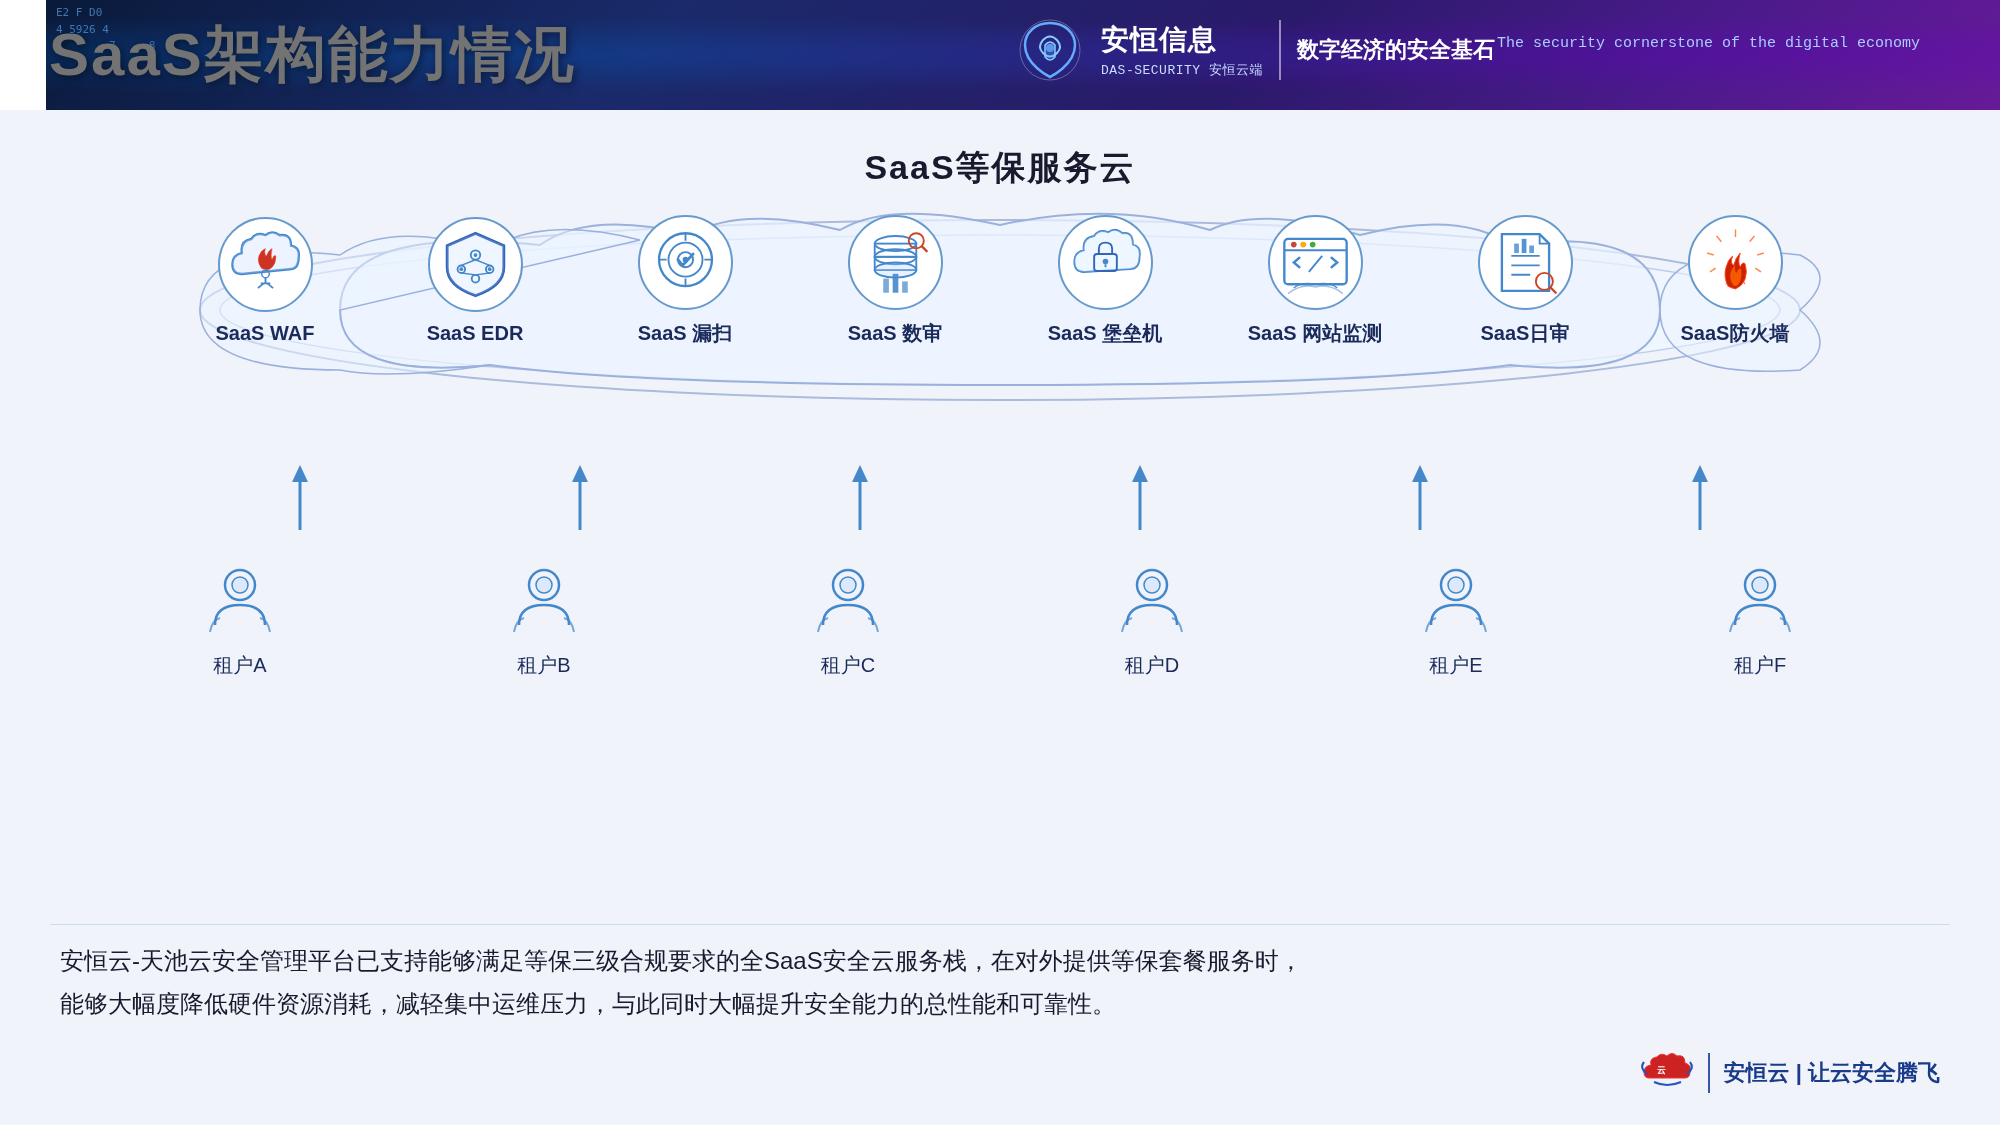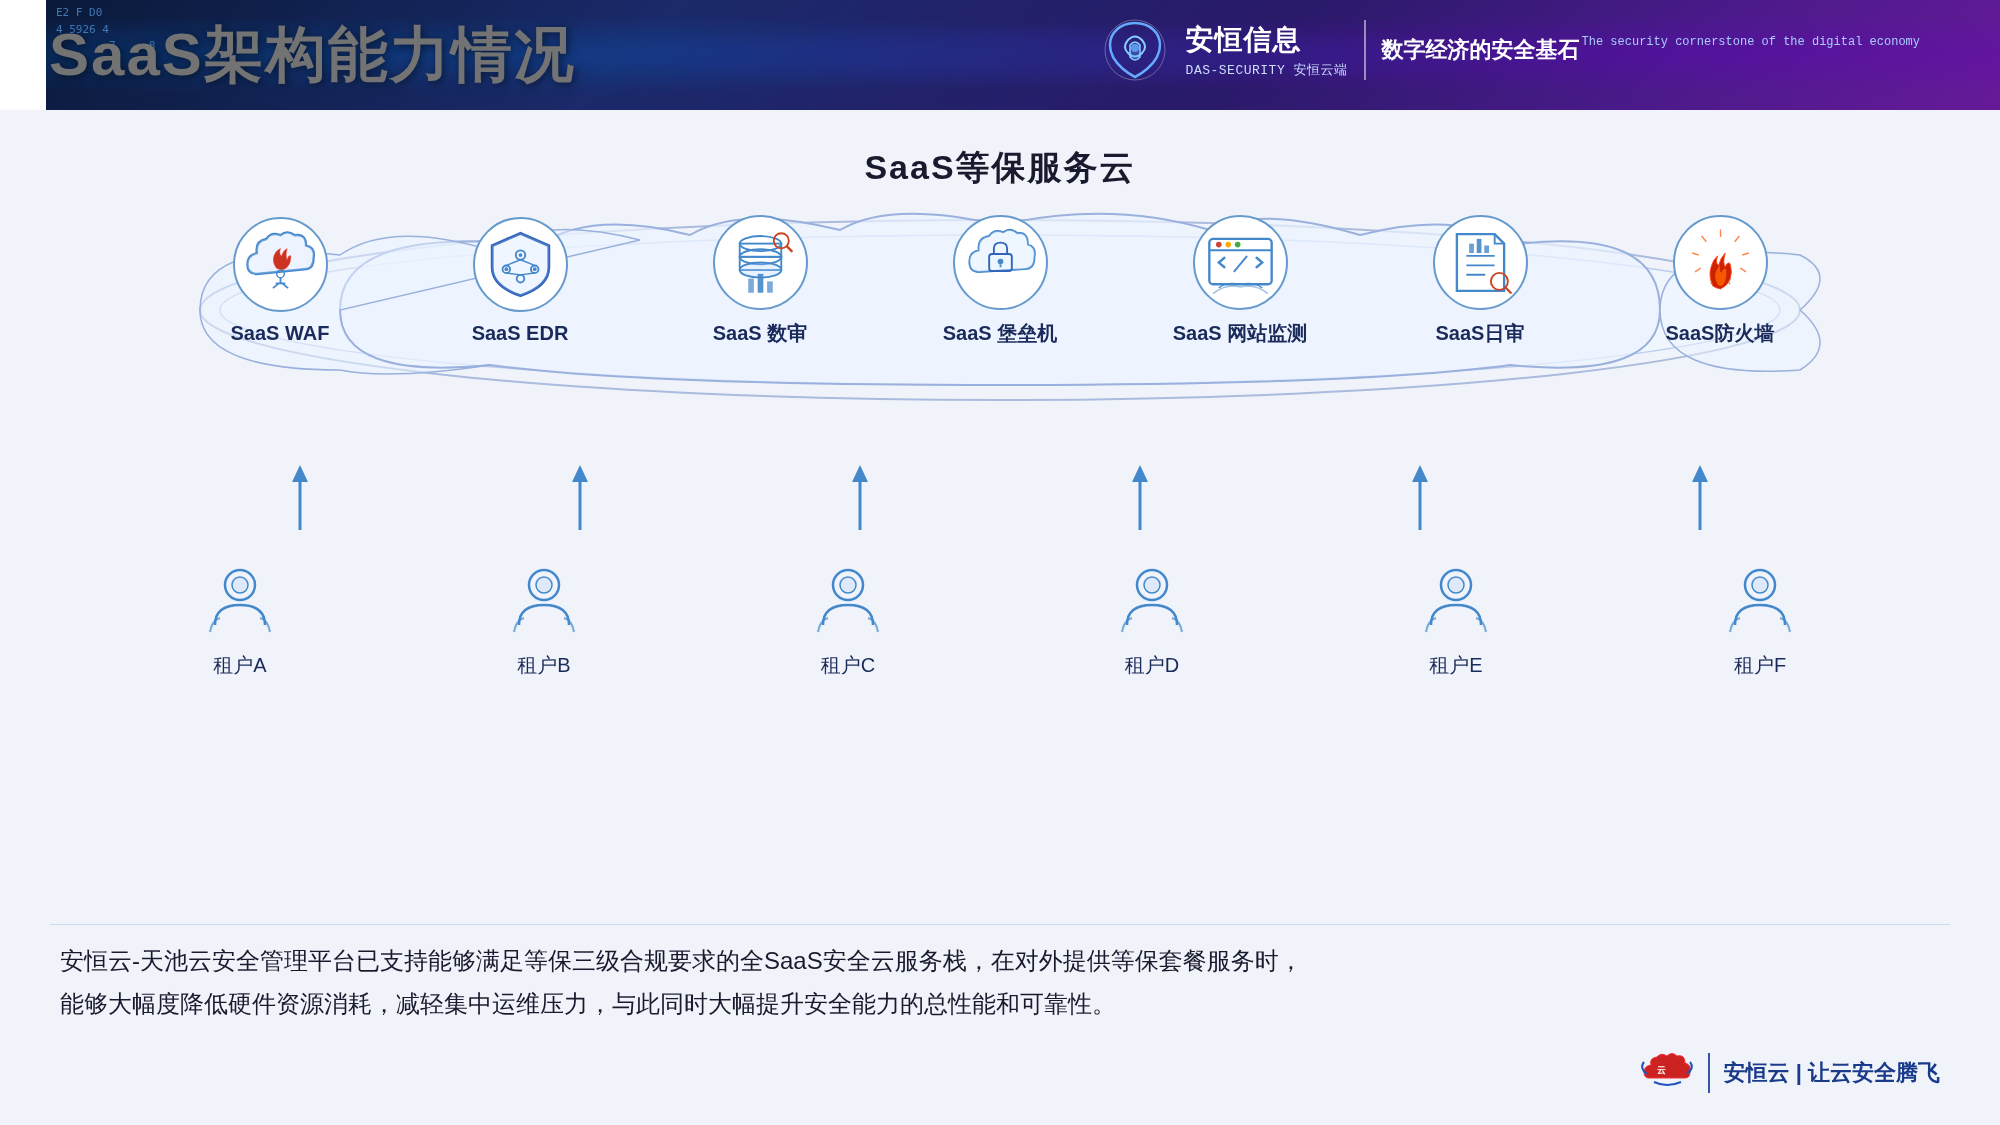--- a/index.html
+++ b/index.html
@@ -89,21 +89,21 @@
       flex-direction: row;
       gap: 2px;
     }
     .tagline-cn {
       color: #ffffff;
       font-size: 22px;
       font-weight: 700;
     }
     .tagline-en {
       color: #aaccff;
-      font-size: 12px;
+      font-size: 15px;
     }
 
     
     .section-title {
       position: absolute;
       top: 145px;
       left: 50%;
       transform: translateX(-50%);
       font-size: 34px;
       font-weight: 800;
@@ -347,20 +347,39 @@
         <line x1="60" y1="54" x2="45" y2="56" stroke="#4488cc" stroke-width="1.5"></line>
 
         <circle cx="45" cy="35" r="2" fill="#4488cc"></circle>
         <circle cx="30" cy="50" r="2" fill="#4488cc"></circle>
         <circle cx="60" cy="50" r="2" fill="#4488cc"></circle>
       </svg>
     </div>
     <div class="service-label">SaaS EDR</div>
   </div>
 
+  <div class="service-item">
+    <div class="service-icon-circle">
+      <svg viewBox="0 0 90 90" width="85" height="85" xmlns="http://www.w3.org/2000/svg">
+
+        <circle cx="45" cy="42" r="28" fill="none" stroke="#4488cc" stroke-width="2.5"></circle>
+        <circle cx="45" cy="42" r="18" fill="none" stroke="#4488cc" stroke-width="2"></circle>
+        <circle cx="45" cy="42" r="8" fill="none" stroke="#4488cc" stroke-width="2"></circle>
+        <circle cx="45" cy="42" r="3" fill="#4488cc"></circle>
+
+        <path d="M37 42 L42 48 L53 36" fill="none" stroke="#4488cc" stroke-width="3" stroke-linecap="round"></path>
+
+        <line x1="45" y1="14" x2="45" y2="22" stroke="#4488cc" stroke-width="2"></line>
+        <line x1="45" y1="62" x2="45" y2="70" stroke="#4488cc" stroke-width="2"></line>
+        <line x1="17" y1="42" x2="25" y2="42" stroke="#4488cc" stroke-width="2"></line>
+        <line x1="65" y1="42" x2="73" y2="42" stroke="#4488cc" stroke-width="2"></line>
+      </svg>
+    </div>
+    <div class="service-label">SaaS 漏扫</div>
+  </div>
 
   <div class="service-item">
     <div class="service-icon-circle">
       <svg viewBox="0 0 90 90" width="85" height="85" xmlns="http://www.w3.org/2000/svg">
 
         <ellipse cx="45" cy="25" rx="22" ry="8" fill="none" stroke="#4488cc" stroke-width="2"></ellipse>
         <rect x="23" y="25" width="44" height="14" fill="none" stroke="#4488cc" stroke-width="2"></rect>
         <ellipse cx="45" cy="39" rx="22" ry="8" fill="none" stroke="#4488cc" stroke-width="2"></ellipse>
         <rect x="23" y="39" width="44" height="14" fill="none" stroke="#4488cc" stroke-width="2"></rect>
         <ellipse cx="45" cy="53" rx="22" ry="8" fill="rgba(180,210,255,0.3)" stroke="#4488cc" stroke-width="2"></ellipse>

